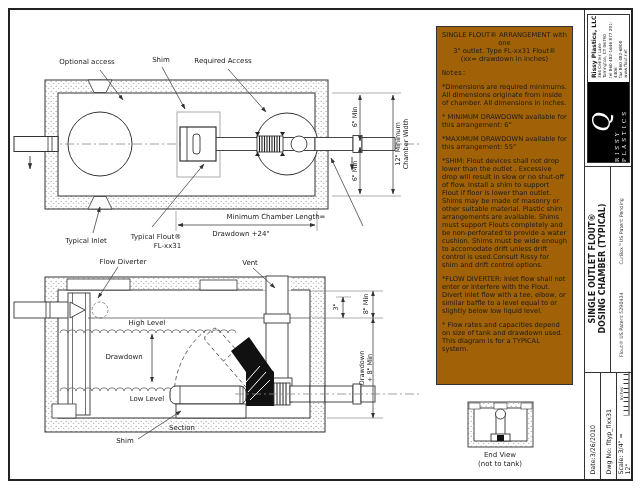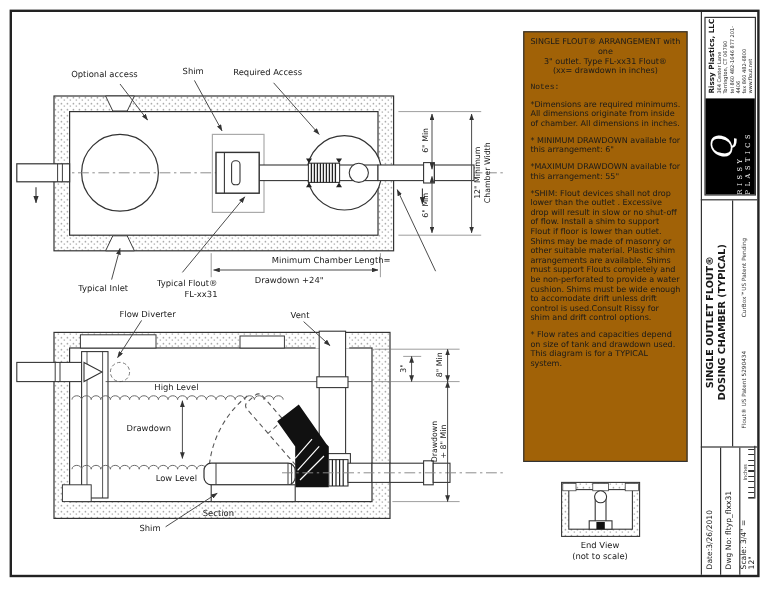--- a/index.html
+++ b/index.html
@@ -212,31 +212,32 @@
   <div class="clabel" style="left:124px;top:357px;">Drawdown</div>
   <div class="clabel" style="left:147px;top:399px;">Low Level</div>
   <div class="clabel" style="left:125px;top:441px;">Shim</div>
   <div class="clabel" style="left:182px;top:428px;">Section</div>
   <div class="rlabel" style="left:336px;top:307px;">3"</div>
   <div class="rlabel" style="left:366px;top:304px;">8" Min</div>
   <div class="rlabel" style="left:366px;top:368px;">Drawdown
 + 8" Min</div>
 
   <div class="clabel" style="left:500px;top:455px;">End View</div>
-  <div class="clabel" style="left:500px;top:464px;">(not to scale)</div>
+  <div class="clabel" style="left:500px;top:464px;">(not to tank)</div>
 
   <div id="notes">
     <div class="hdr">SINGLE FLOUT® ARRANGEMENT with one
 3" outlet.  Type FL-xx31 Flout®
 (xx= drawdown in inches)</div>
     <div class="nh">Notes:</div>
     <p>*Dimensions are required minimums. All dimensions originate from inside of chamber. All dimensions in inches.</p>
     <p>* MINIMUM DRAWDOWN  available for this arrangement: 6"</p>
     <p>*MAXIMUM DRAWDOWN available  for this arrangement: 55"</p>
     <p>*SHIM: Flout devices shall not drop lower than the outlet . Excessive drop will result in slow or no shut-off of flow. Install a shim to support Flout if floor is lower than outlet. Shims may be made of masonry or other suitable material. Plastic shim arrangements are available. Shims must support Flouts completely and be non-perforated to provide a water cushion. Shims must be wide enough to accomodate drift unless drift control is used.Consult Rissy for shim and drift control options.</p>
+    <p>*FLOW DIVERTER: Inlet flow shall not enter or interfere with the Flout. Divert inlet flow with a tee, elbow, or similar baffle to a level equal to or slightly below low liquid level.</p>
     <p>* Flow rates and capacities depend on size of tank and drawdown used. This diagram is for a TYPICAL system.</p>
   </div>
 
   <div>
     <div class="tline" style="left:584px;top:10px;width:1px;height:469px;"></div>
     <div class="tline" style="left:584px;top:166px;width:47px;height:1px;"></div>
     <div class="tline" style="left:584px;top:372px;width:47px;height:1px;"></div>
     <div class="tline" style="left:610px;top:167px;width:1px;height:205px;"></div>
     <div class="tline" style="left:600px;top:373px;width:1px;height:106px;"></div>
     <div class="tline" style="left:616px;top:373px;width:1px;height:106px;"></div>

